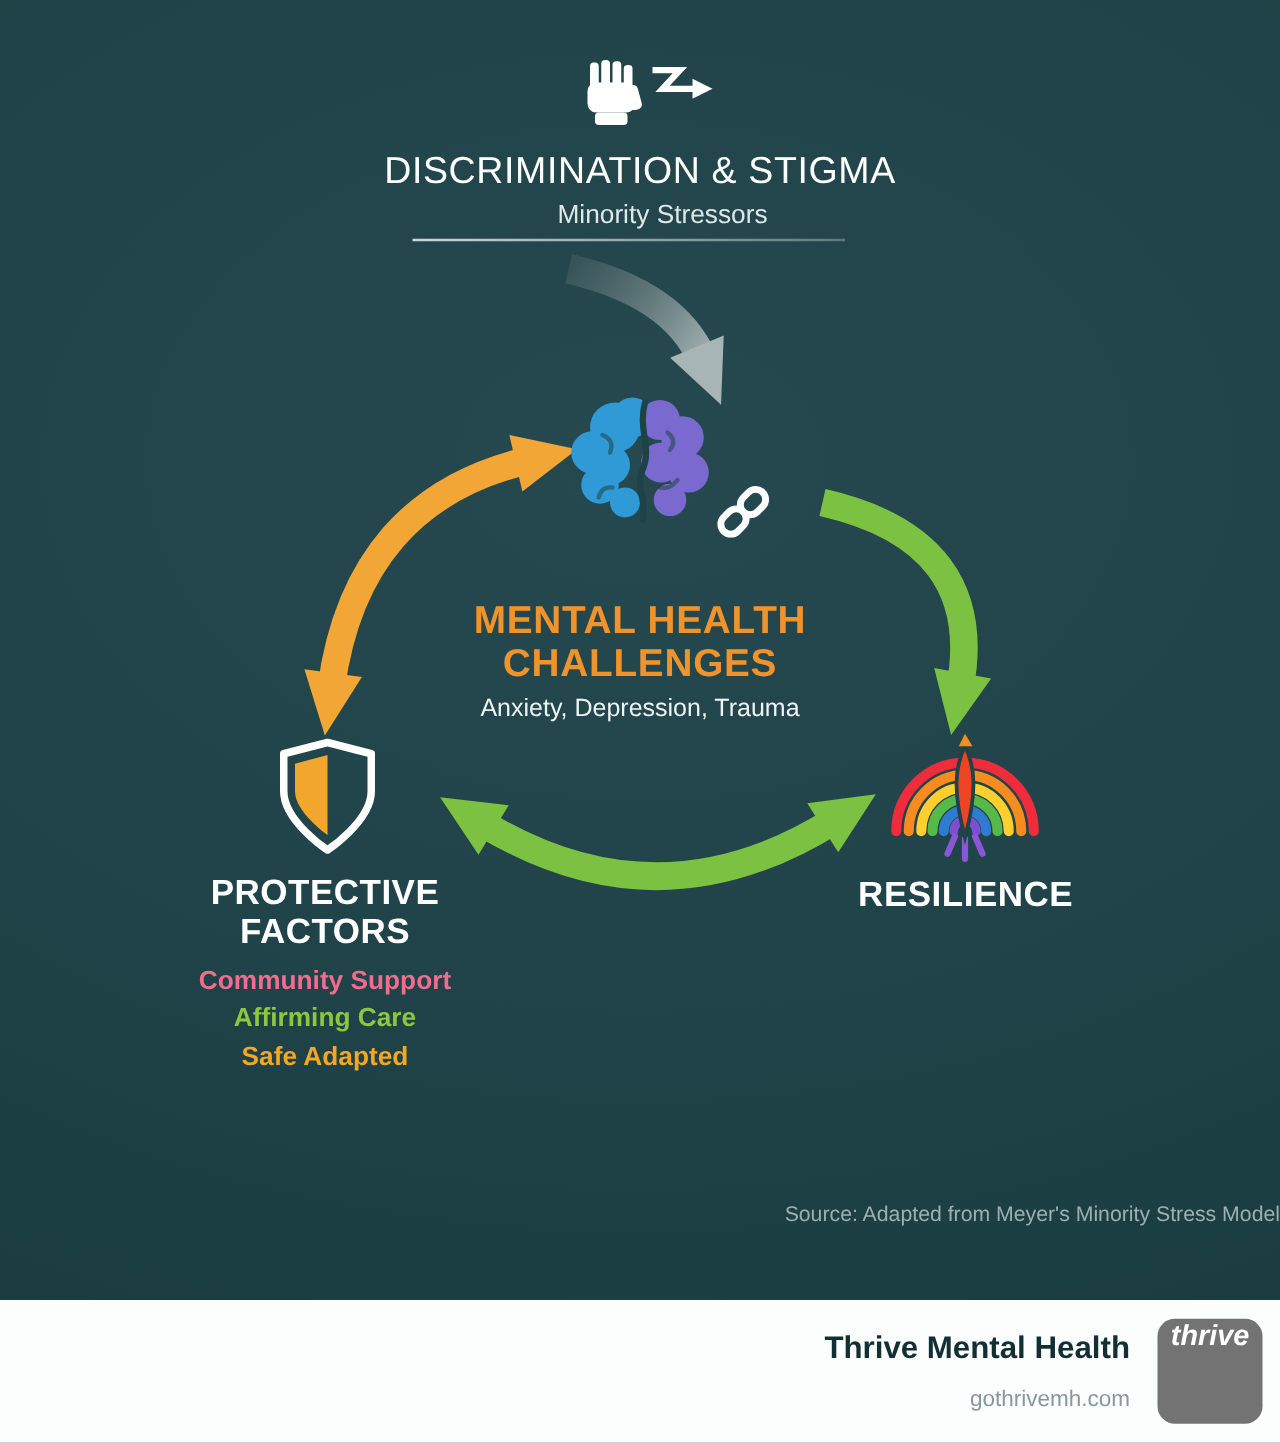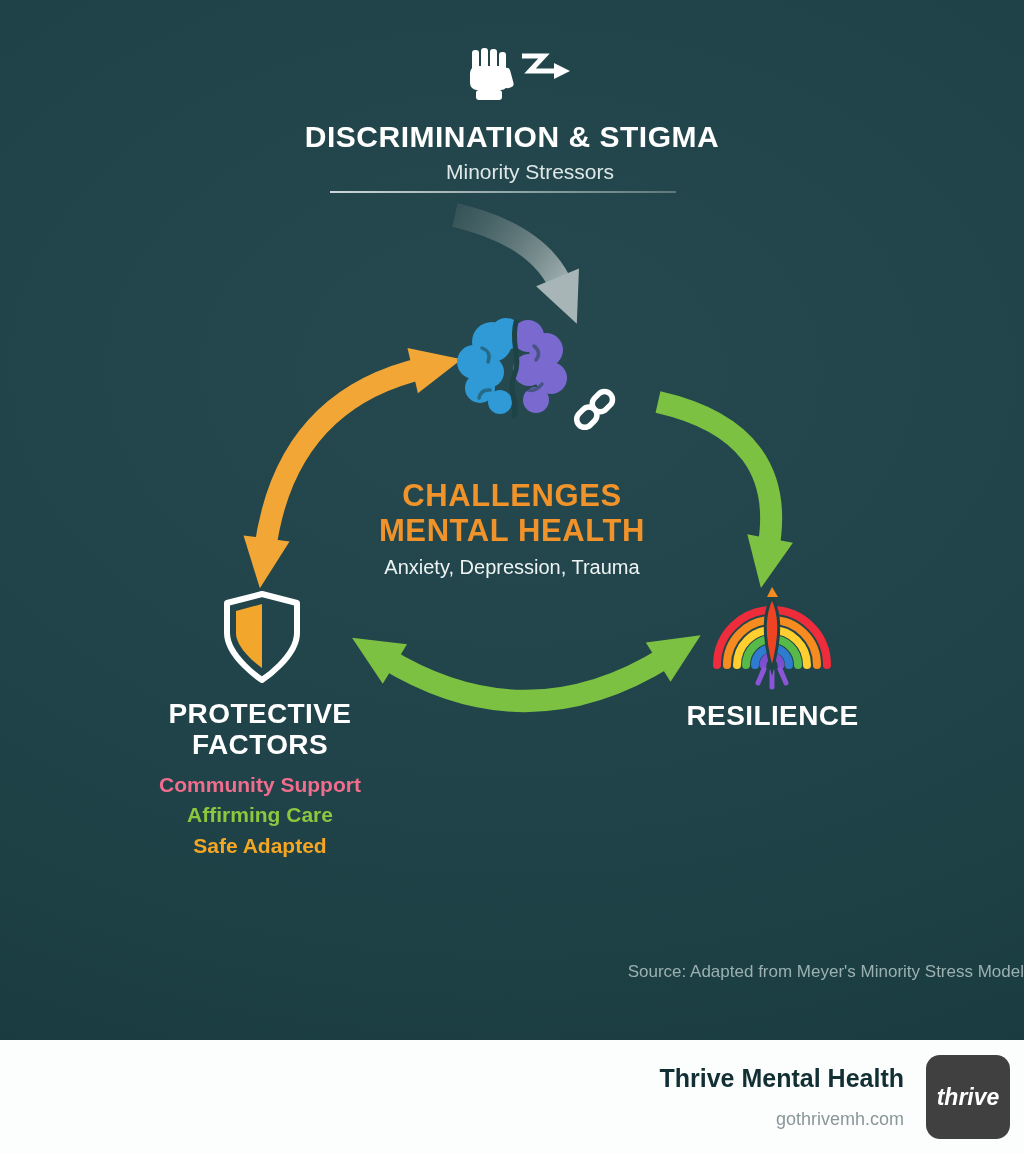--- a/index.html
+++ b/index.html
@@ -7,21 +7,21 @@
   .canvas {
     position:relative; width:1024px; height:1154px; overflow:hidden;
     background: radial-gradient(1200px 820px at 50% 32%, #25494e 0%, #1f4348 55%, #193b3f 100%);
     font-family:"Liberation Sans","DejaVu Sans",sans-serif;
   }
   svg { overflow:visible; display:block; }
   .abs { position:absolute; }
 
   .header-title {
     position:absolute; top:120px; left:0; width:1024px; text-align:center;
-    color:#ffffff; font-size:30px; font-weight:700; letter-spacing:.5px;
+    color:#ffffff; font-size:30px; font-weight:400; letter-spacing:.5px;
   }
   .header-sub {
     position:absolute; top:160px; left:0; width:1024px; text-align:center;
     color:#dfe8e8; font-size:21px; font-weight:400;padding-left:36px;
   }
   .divider {
     position:absolute; top:191px; left:330px; width:346px; height:2px;
     background:linear-gradient(to right, #ccd7d7, rgba(204,215,215,.35));
   }
 
@@ -45,22 +45,22 @@
 
   .footer {
     position:absolute; left:0; top:1040px; width:1024px; height:114px;
     background:#fcfdfd; display:flex; align-items:center; justify-content:flex-end;
     padding-right:14px; gap:22px;
   }
   .footer-text { text-align:right; }
   .footer-brand { color:#122f34; font-size:25px; font-weight:700; }
   .footer-site  { color:#8a9799; font-size:18px; margin-top:16px; }
   .footer-logo {
-    width:84px; height:84px; border-radius:14px; background:#404040;
-    display:flex; align-items:center; justify-content:center;
+    width:84px; height:84px; border-radius:14px; background:#737373;
+    display:flex; align-items:flex-start; justify-content:center;
   }
   .footer-logo span { color:#ffffff; font-size:23px; font-weight:700; font-style:italic; }
 </style>
 </head>
 <body>
 
 <div class="canvas">
 
   <svg class="abs" style="left:0;top:0" width="1024" height="1040" viewBox="0 0 1024 1040" aria-hidden="true">
     <defs>
@@ -131,22 +131,22 @@
       <path d="M 104 46 q 8 6 2 14"></path>
       <path d="M 112 84 q -6 8 -14 6"></path>
     </g>
     <g transform="translate(166,108) rotate(-45)" fill="none" stroke="#ffffff" stroke-width="5.5">
       <rect x="-24" y="-8" width="22" height="16" rx="8"></rect>
       <rect x="-2" y="-8" width="22" height="16" rx="8"></rect>
     </g>
   </svg>
 
   <div class="center-block">
+    <div class="center-title">MENTAL HEALTH</div>
     <div class="center-title">CHALLENGES</div>
-    <div class="center-title">MENTAL HEALTH</div>
     <div class="center-sub">Anxiety, Depression, Trauma</div>
   </div>
 
   <svg class="abs" style="left:219px;top:588px" width="86" height="100" viewBox="0 0 86 100">
     <defs>
         <clipPath id="clipL">
           <rect x="0" y="0" width="43" height="100"></rect>
         </clipPath>
       </defs>
     <path d="M43 6 L78 15 V45 C78 69 43 92 43 92 C43 92 8 69 8 45 V15 Z" fill="none" stroke="#ffffff" stroke-width="6" stroke-linejoin="round"></path>

